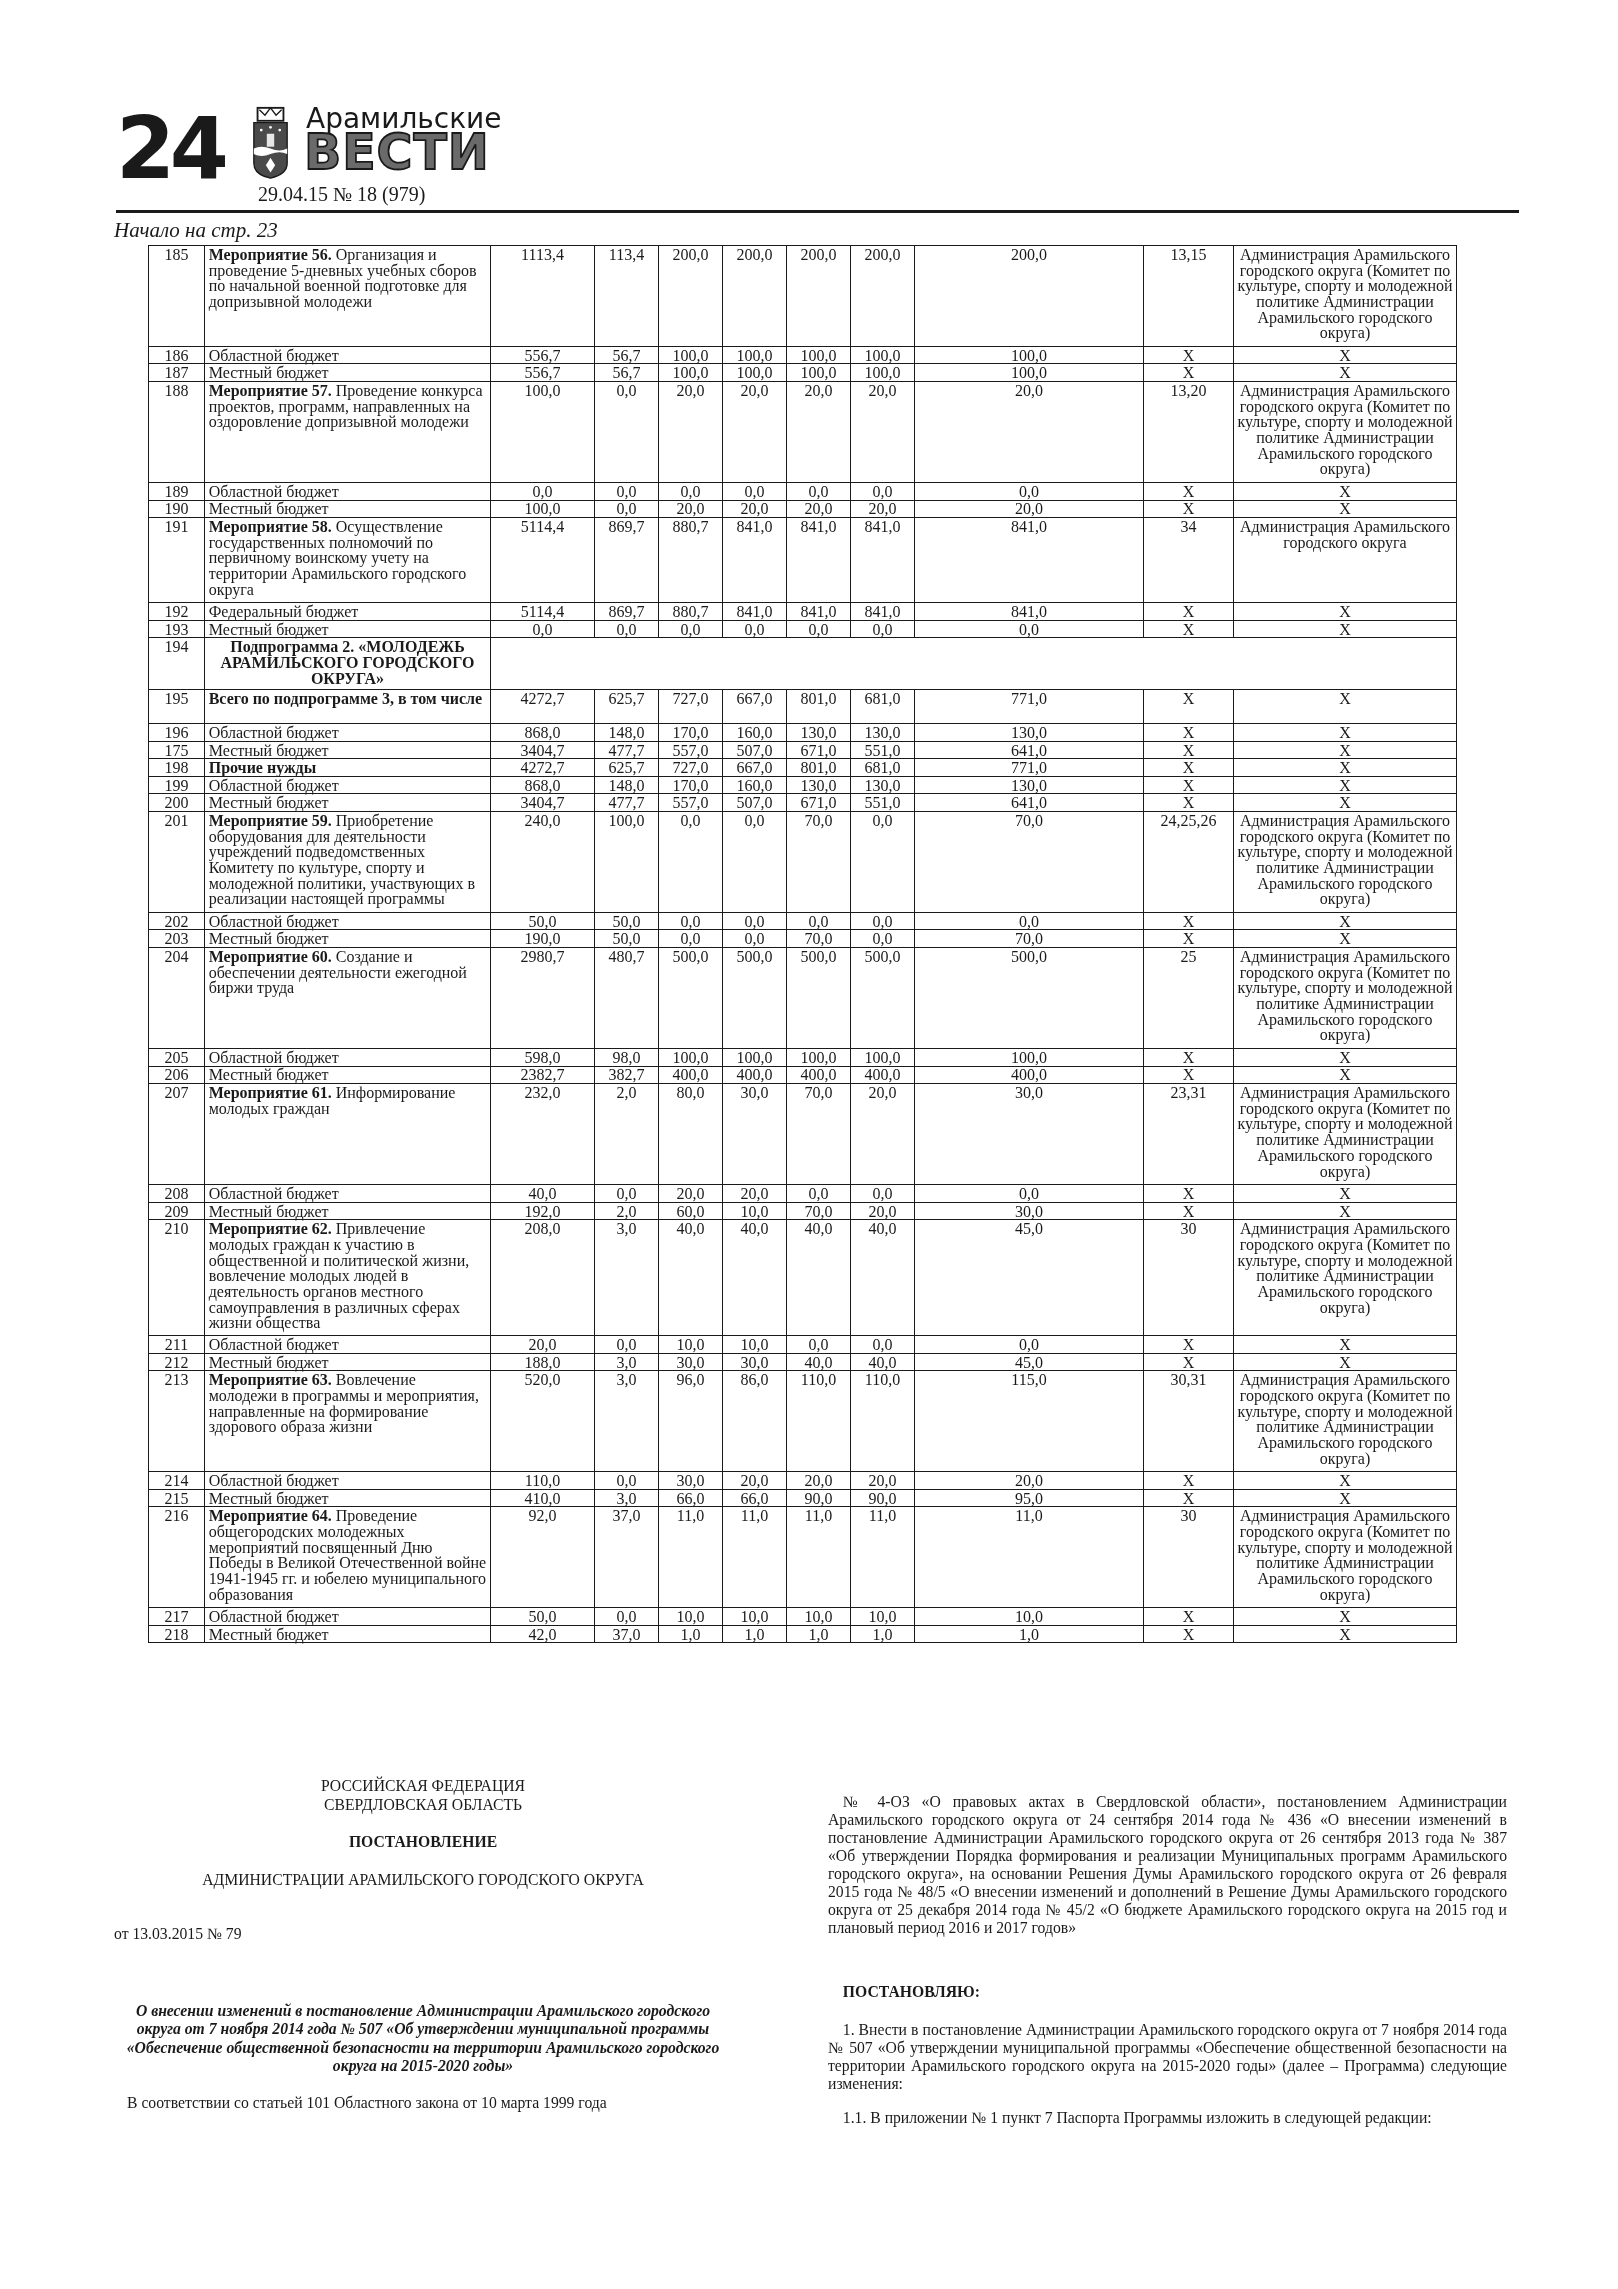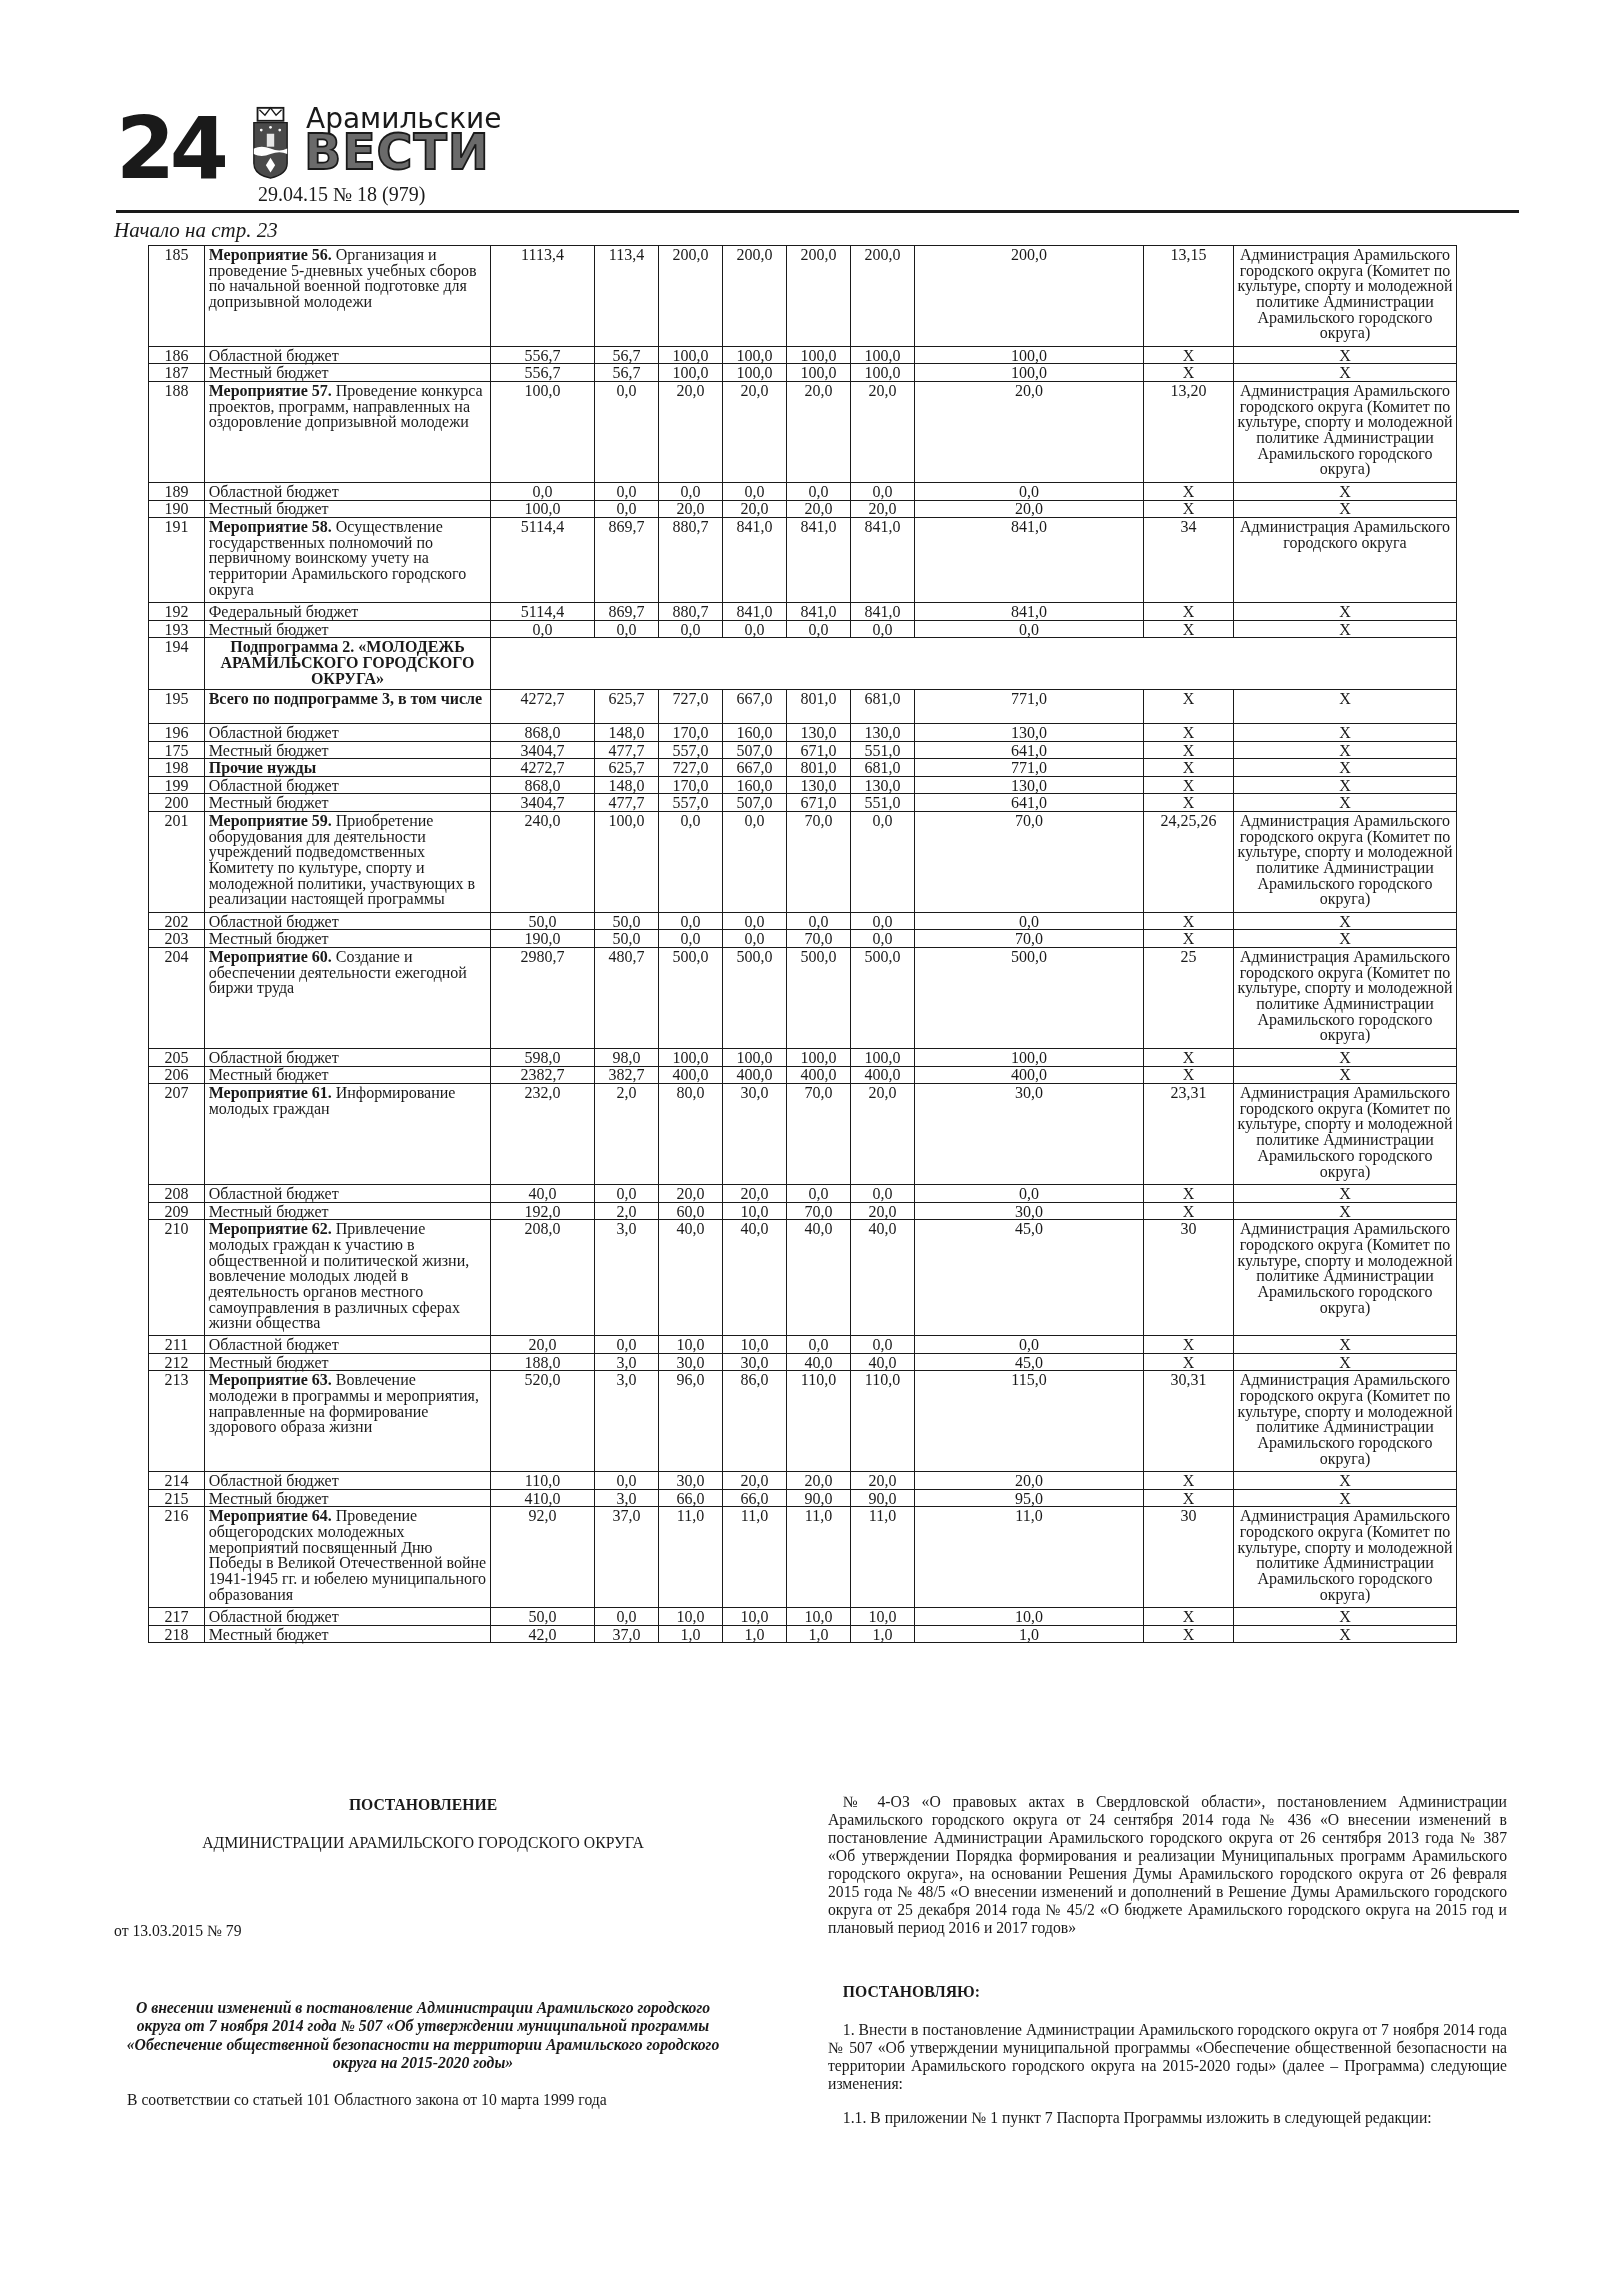--- a/index.html
+++ b/index.html
@@ -24,21 +24,21 @@
   tr.tall-7 td { height: 114px; }
   tr.tall-3 td { height: 50px; }
   tr.tall-2 td { height: 32px; }
   tr.single td { height: 15.7px; }
 
   .col-left { position: absolute; left: 114px; top: 1777px; width: 618px; font-size: 15.7px; }
   .center { text-align: center; }
   .doc-state { line-height: 18.5px; }
   .doc-type { font-weight: bold; margin-top: 18.5px; }
   .doc-issuer { margin-top: 20px; }
-  .doc-date { margin-top: 70px; }
+  .doc-date { margin-top: 36px; }
   .doc-subject { margin-top: 59px; font-style: italic; font-weight: bold; text-align: center; line-height: 18.5px; font-size: 15.7px; }
   .doc-preamble { margin-top: 18.5px; text-indent: 13px; }
 
   .col-right { position: absolute; left: 812px; top: 1777px; width: 711px; font-size: 15.7px; line-height: 18px; text-align: justify; }
   .col-right p { margin: 16px; text-indent: 14.8px; }
   .resolve { font-weight: bold; margin-top: 46px !important; text-indent: 14.8px; }
   .items { margin-top: 20px; }
 </style>
 </head>
 <body>
@@ -509,20 +509,24 @@
         <td class="num">1,0</td>
         <td class="num">1,0</td>
         <td class="num">1,0</td>
         <td>X</td>
         <td>X</td>
       </tr>
     </tbody>
 </table>
 
 <div class="col-left">
+  <div class="center doc-state">
+    <div>РОССИЙСКАЯ ФЕДЕРАЦИЯ</div>
+    <div>СВЕРДЛОВСКАЯ ОБЛАСТЬ</div>
+  </div>
   <div class="center doc-type">ПОСТАНОВЛЕНИЕ</div>
   <div class="center doc-issuer">АДМИНИСТРАЦИИ АРАМИЛЬСКОГО ГОРОДСКОГО ОКРУГА</div>
   <div class="doc-date">от  13.03.2015 № 79</div>
   <div class="doc-subject">О внесении изменений в постановление Администрации Арамильского городского округа от 7  ноября 2014 года № 507 «Об утверждении муниципальной программы «Обеспечение общественной безопасности на территории Арамильского городского округа на 2015-2020 годы»</div>
   <div class="doc-preamble">В соответствии со статьей 101 Областного закона от 10 марта 1999 года</div>
 </div>
 
 <div class="col-right">
   <p>№ 4-ОЗ «О правовых актах в Свердловской области», постановлением Администрации Арамильского городского округа от 24 сентября 2014 года № 436 «О внесении изменений в постановление  Администрации Арамильского городского округа от 26 сентября 2013 года № 387 «Об утверждении Порядка формирования и реализации Муниципальных программ Арамильского городского округа», на основании Решения Думы Арамильского городского округа от 26 февраля 2015 года  № 48/5 «О внесении изменений и дополнений в Решение Думы Арамильского городского округа от 25 декабря 2014 года  № 45/2 «О бюджете Арамильского городского округа на 2015 год и плановый период 2016 и 2017 годов»</p>
   <p class="resolve">ПОСТАНОВЛЯЮ:</p>

